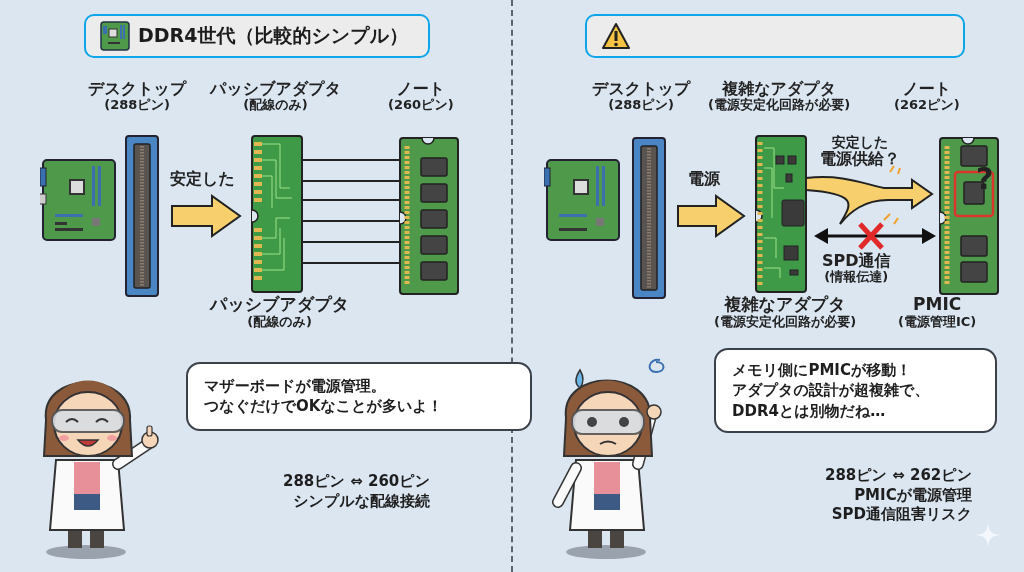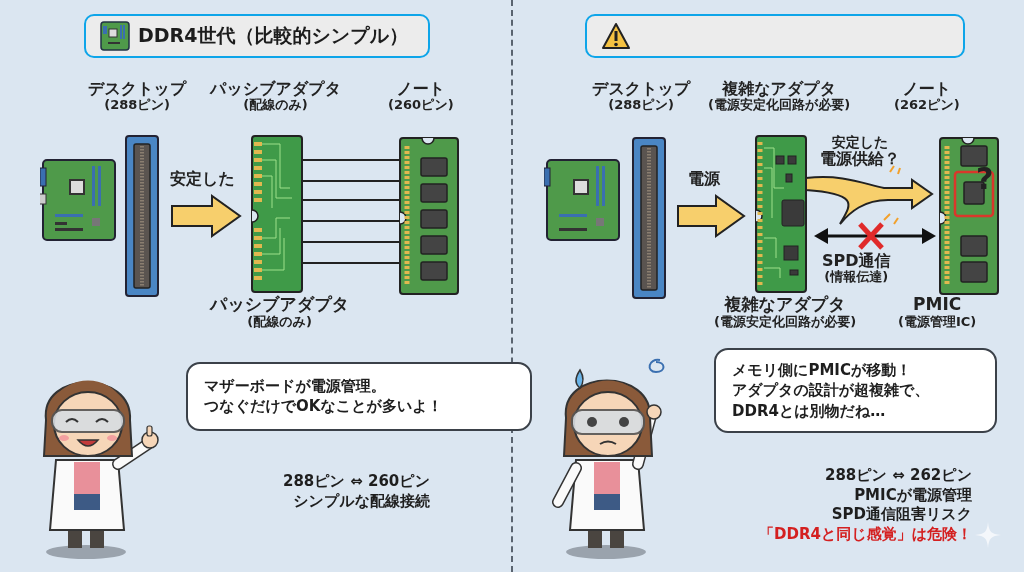--- a/index.html
+++ b/index.html
@@ -340,20 +340,19 @@
 
 <div class="bubble" style="left:714px; top:348px; width:283px; padding:10px 16px;">
   <span class="line">メモリ側にPMICが移動！</span>
   <span class="line">アダプタの設計が超複雑で、</span>
   <span class="line">DDR4とは別物だね…</span>
 </div>
 <div class="summary" style="left:732px; top:466px; width:240px;">
   <span class="line">288ピン ⇔ 262ピン</span>
   <span class="line">PMICが電源管理</span>
   <span class="line">SPD通信阻害リスク</span>
-  <span class="line warn-line">「DDR4と同じ感覚」は危険！</span>
 </div>
 
 <div class="abs" style="left:975px; top:522px;">
   <svg width="26" height="26" viewBox="0 0 26 26">
       <path d="M13,0 C14,10 16,12 26,13 C16,14 14,16 13,26 C12,16 10,14 0,13 C10,12 12,10 13,0Z" fill="#f4f7fb"></path>
     </svg>
 </div>
 
 </body></html>

